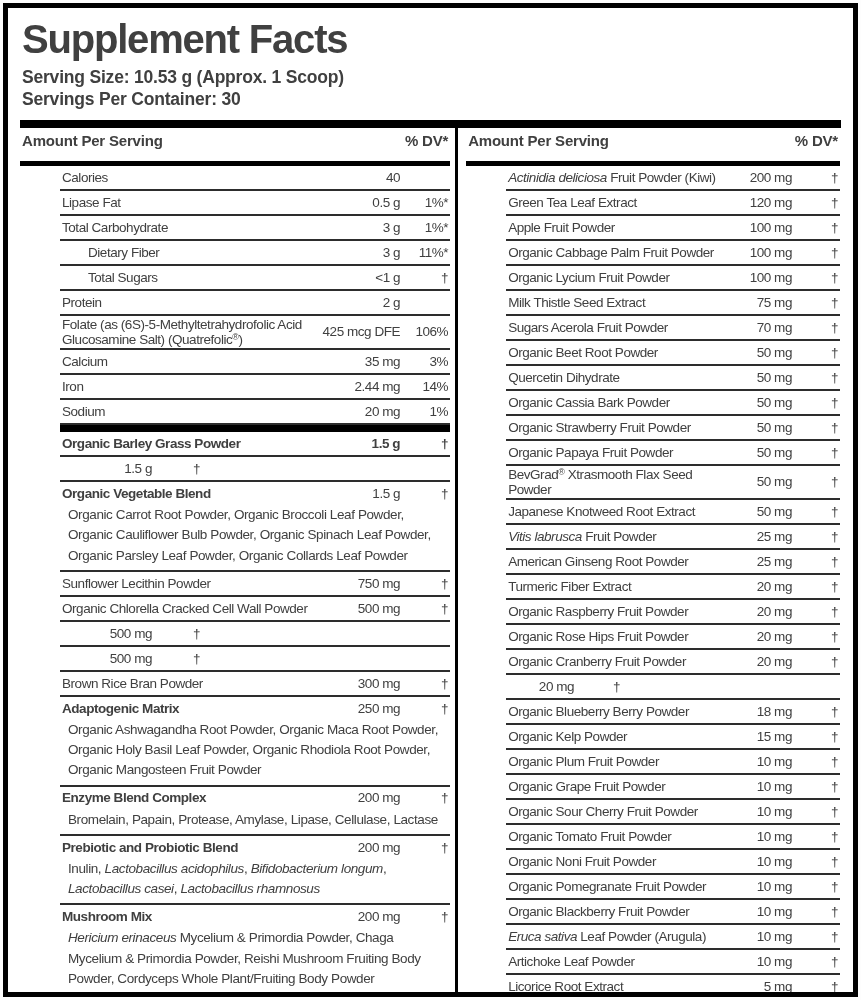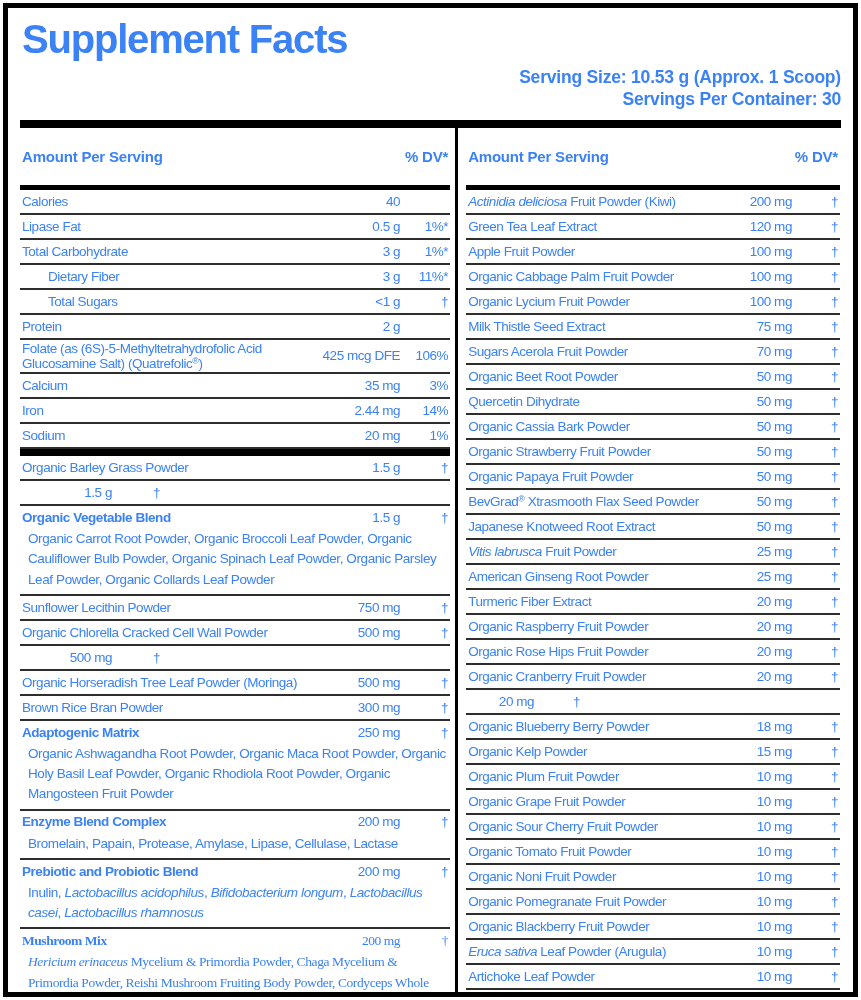--- a/index.html
+++ b/index.html
@@ -1,32 +1,32 @@
 <!DOCTYPE html>
 <html><head>
 <meta charset="utf-8">
 <style>
   html,body { margin:0; padding:0; background:#fdfdfd; }
   .label {
     width:855px; height:994px; margin:3px; box-sizing:border-box;
     background:#ffffff; border:5px solid #000; padding:8px 12px 6px 12px;
-    font-family:"Liberation Sans", sans-serif; color:#3b82f6; overflow:hidden;
+    font-family:"Liberation Sans", sans-serif; color:#404040; overflow:hidden;
   }
   .title { font-size:40px; font-weight:bold; letter-spacing:-1.2px; line-height:1.05; margin:2px 0 6px 2px; }
-  .serving { font-size:17.5px; font-weight:bold; letter-spacing:-0.2px; line-height:1.28; margin-left:2px;text-align:right; }
+  .serving { font-size:17.5px; font-weight:bold; letter-spacing:-0.2px; line-height:1.28; margin-left:2px; }
   .columns { display:flex; border-top:8px solid #000; margin-top:9px; }
   .col { box-sizing:border-box; }
   .col-left  { width:53%; padding-right:5px; }
   .col-right { width:47%; border-left:3px solid #000; padding-left:8px; padding-right:1px; }
-  .col-header { display:flex; justify-content:space-between; align-items:center;
+  .col-header { display:flex; justify-content:space-between; align-items:flex-start;
     font-weight:bold; font-size:15px; letter-spacing:-0.2px; min-height:25px;
-    border-bottom:5px solid #000; padding:16px 2px; }
-  .row-group { border-bottom:2px solid #2d2d2d; }
-  .row-group:last-child { border-bottom:none;font-family:Liberation Serif, serif; }
-  .row-group.bar-before { border-top:7px solid #000; }
+    border-bottom:5px solid #000; padding:4px 2px; }
+  .row-group { border-bottom:2px solid #2d2d2d;margin-left:40px; }
+  .row-group:last-child { border-bottom:none; }
+  .row-group.bar-before { border-top:7px solid #000;font-weight:bold; }
   .row { display:flex; align-items:center; min-height:21px; font-size:13.5px;
     letter-spacing:-0.45px; line-height:1.12; padding:1px 2px; }
   .row .name { flex:1; }
   .row.indent .name { padding-left:26px; }
   .row.bold-name .name { font-weight:bold; }
   .col-left  .amt { width:90px; text-align:right; white-space:nowrap; }
   .col-left  .dv  { width:48px; text-align:right; white-space:nowrap; }
   .col-right .amt { width:66px; text-align:right; white-space:nowrap; }
   .col-right .dv  { width:46px; text-align:right; white-space:nowrap; }
   .sub { font-size:13.5px; letter-spacing:-0.4px; line-height:1.5; padding:0 2px 4px 8px; }
@@ -153,21 +153,20 @@
             </div>
           </div>
           <div class="row-group">
             <div class="row">
               <span class="amt">500 mg</span>
               <span class="dv">†</span>
             </div>
           </div>
           <div class="row-group">
             <div class="row">
-              <span class="name">Organic Horseradish Tree Leaf Powder (Moringa)</span>
               <span class="amt">500 mg</span>
               <span class="dv">†</span>
             </div>
           </div>
           <div class="row-group">
             <div class="row">
               <span class="name">Brown Rice Bran Powder</span>
               <span class="amt">300 mg</span>
               <span class="dv">†</span>
             </div>

